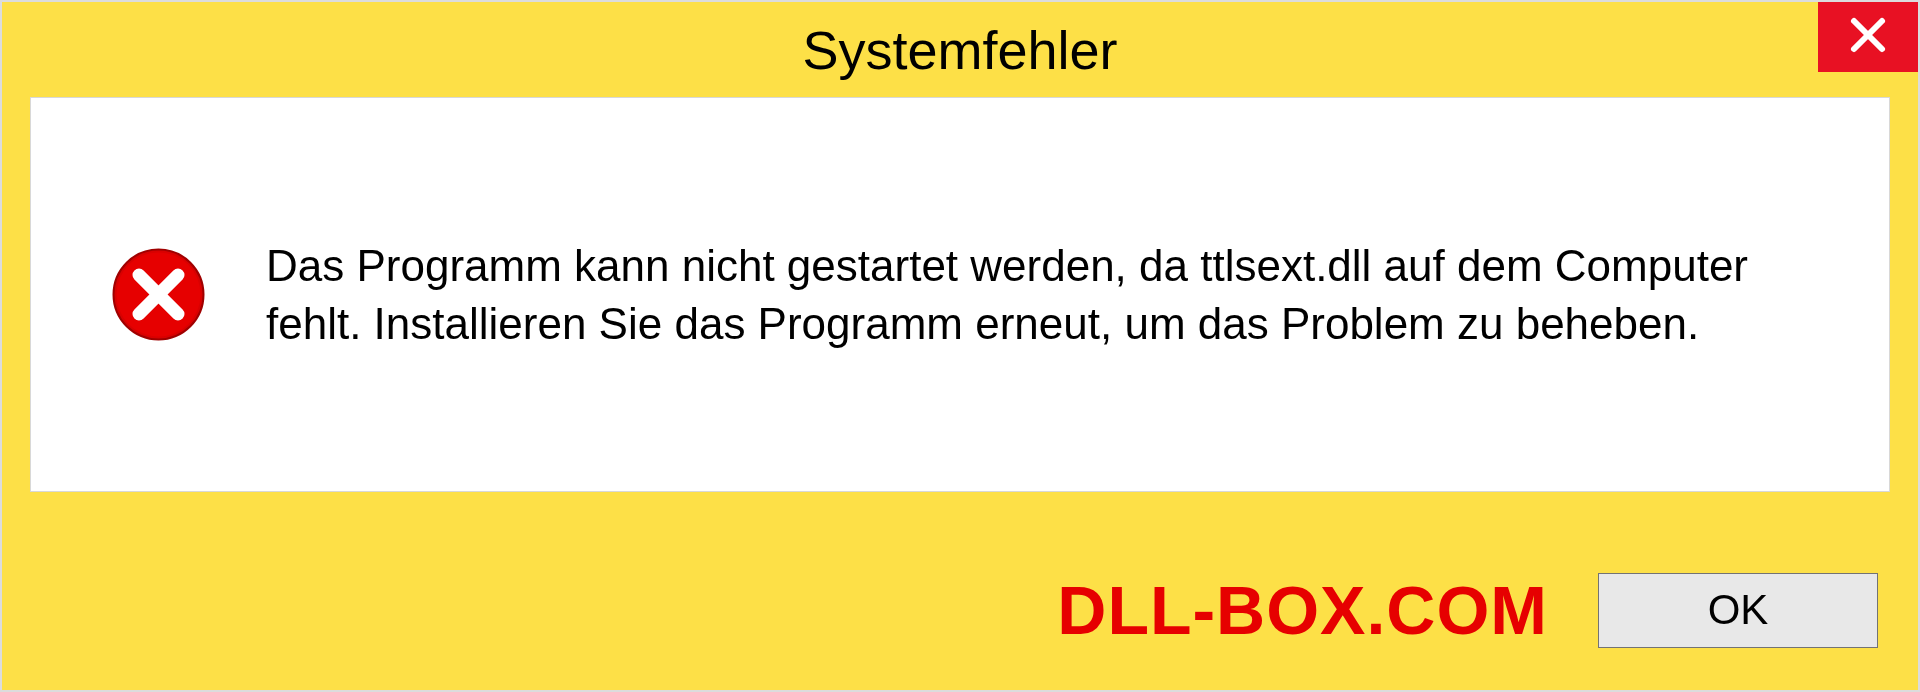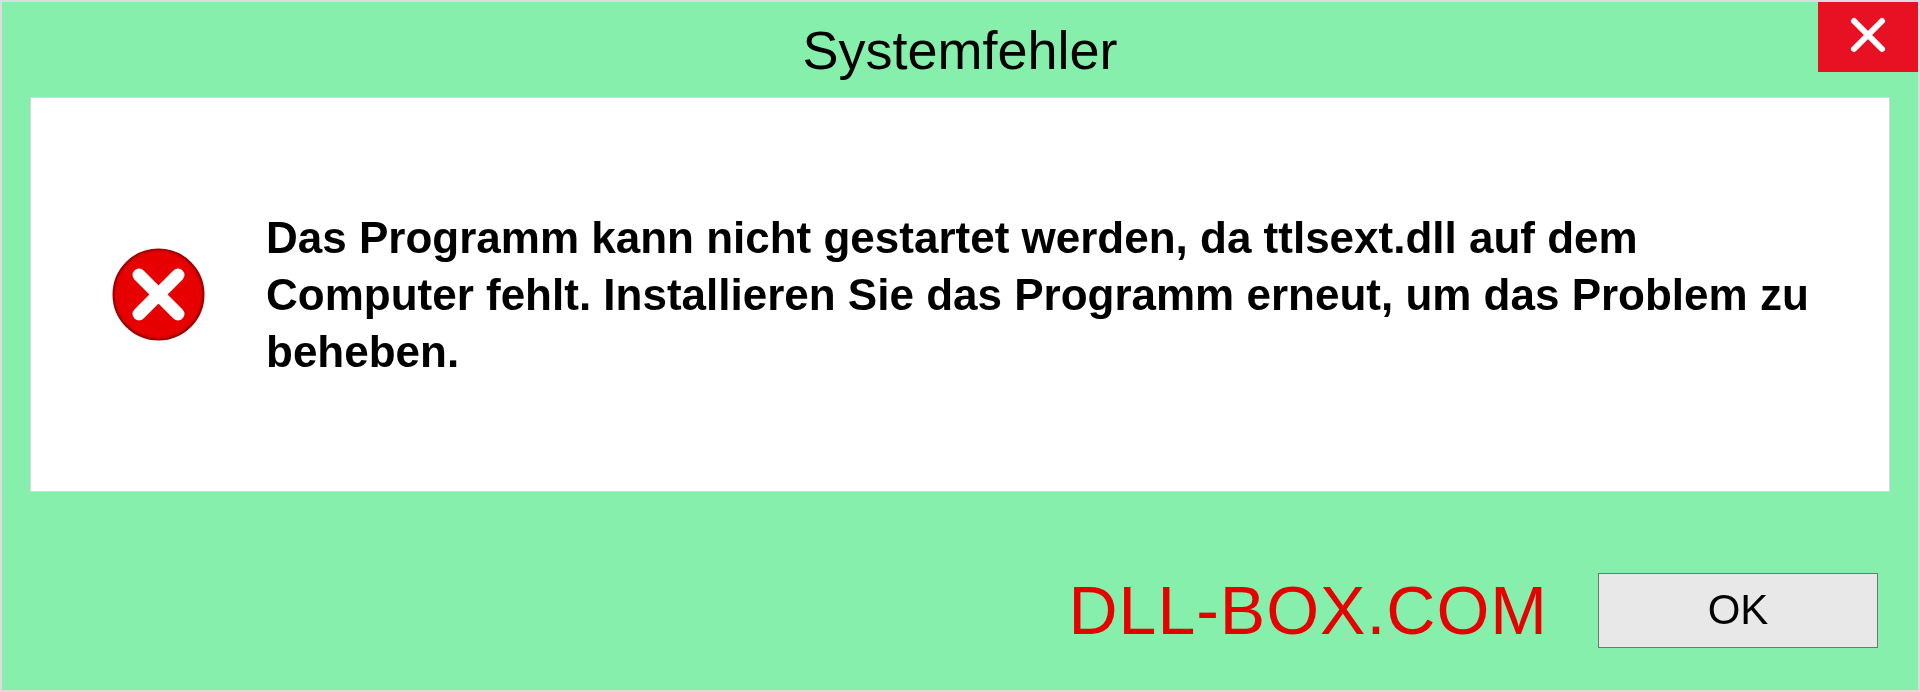--- a/index.html
+++ b/index.html
@@ -11,21 +11,21 @@
       width: 1920px;
       height: 692px;
       font-family: "Segoe UI", Tahoma, Arial, sans-serif;
       background: #f2f2f2;
       position: relative;
       overflow: hidden;
     }
     .dialog {
       width: 100%;
       height: 100%;
-      background: #86efac;
+      background: #fde047;
       position: relative;
       border: 2px solid #dcdcdc;
     }
     .titlebar {
       height: 95px;
       display: flex;
       align-items: center;
       justify-content: center;
       position: relative;
     }
@@ -70,37 +70,37 @@
       justify-content: center;
     }
     .error-icon svg {
       width: 95px;
       height: 95px;
     }
     .message-text {
       font-size: 44px;
       color: #000;
       line-height: 1.3;
-      font-weight: 700;
+      font-weight: 400;
     }
     .footer {
       position: absolute;
       bottom: 0;
       left: 0;
       right: 0;
       height: 160px;
       display: flex;
       align-items: center;
       justify-content: flex-end;
       padding: 0 40px;
       gap: 50px;
     }
     .watermark {
       font-size: 68px;
-      font-weight: 400;
+      font-weight: 700;
       color: #e60000;
       letter-spacing: 1px;
       font-family: Arial, sans-serif;
       user-select: none;
     }
     .ok-button {
       width: 280px;
       height: 75px;
       background: #e8e8e8;
       border: 1px solid #737373;

